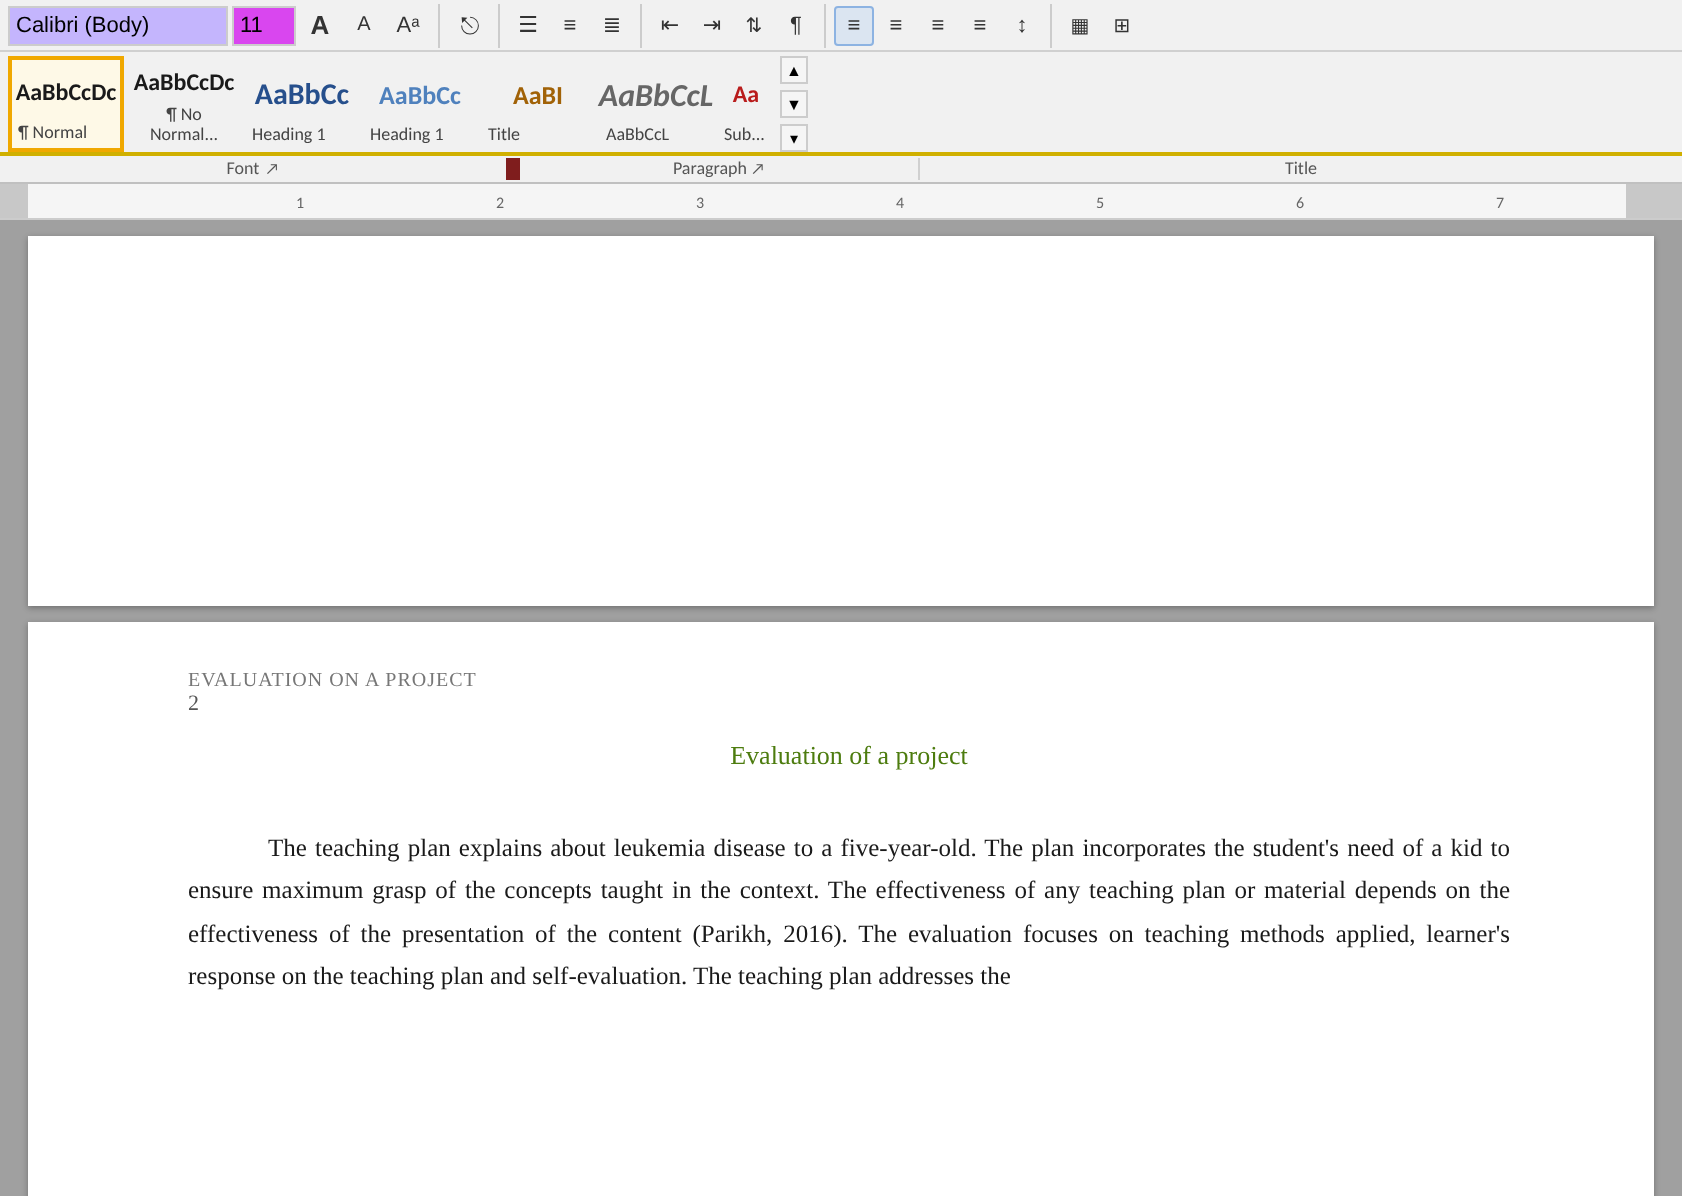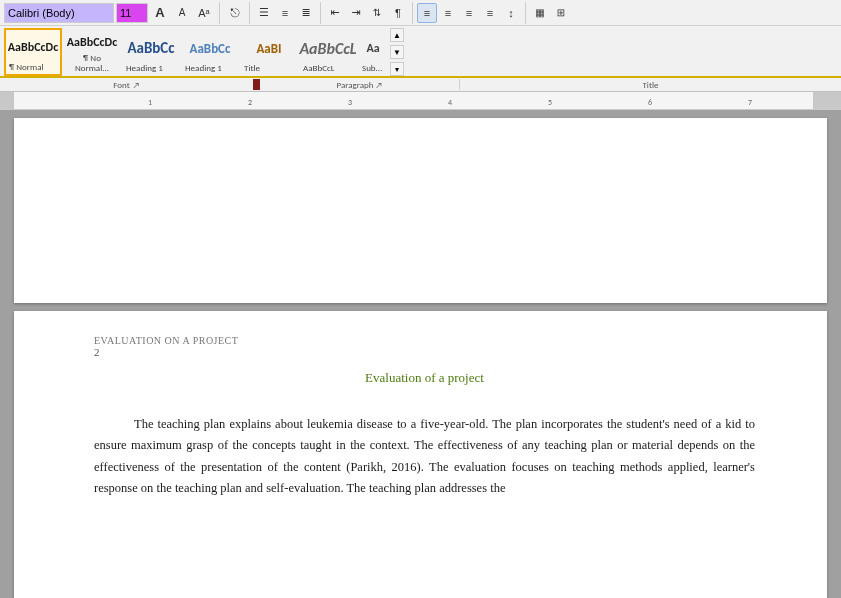--- a/index.html
+++ b/index.html
@@ -289,21 +289,21 @@
       <div class="style-preview" style="font-size:13px;color:#a16207;font-weight:bold;">AaBI</div>
       <div class="style-label">Title</div>
     </div>
 
     <div class="style-item">
       <div class="style-preview" style="font-size:16px;color:#666;font-style:italic;">AaBbCcL</div>
       <div class="style-label">AaBbCcL</div>
     </div>
 
     <div class="style-item" style="width:30px;overflow:hidden;">
-      <div class="style-preview" style="font-size:12px;color:#404040;">Aa</div>
+      <div class="style-preview" style="font-size:12px;color:#b91c1c;">Aa</div>
       <div class="style-label">Sub...</div>
     </div>
   </div>
 
   <div class="styles-scroll">
     <button class="styles-scroll-btn">▲</button>
     <button class="styles-scroll-btn">▼</button>
     <button class="styles-scroll-btn">▾</button>
   </div>
 

